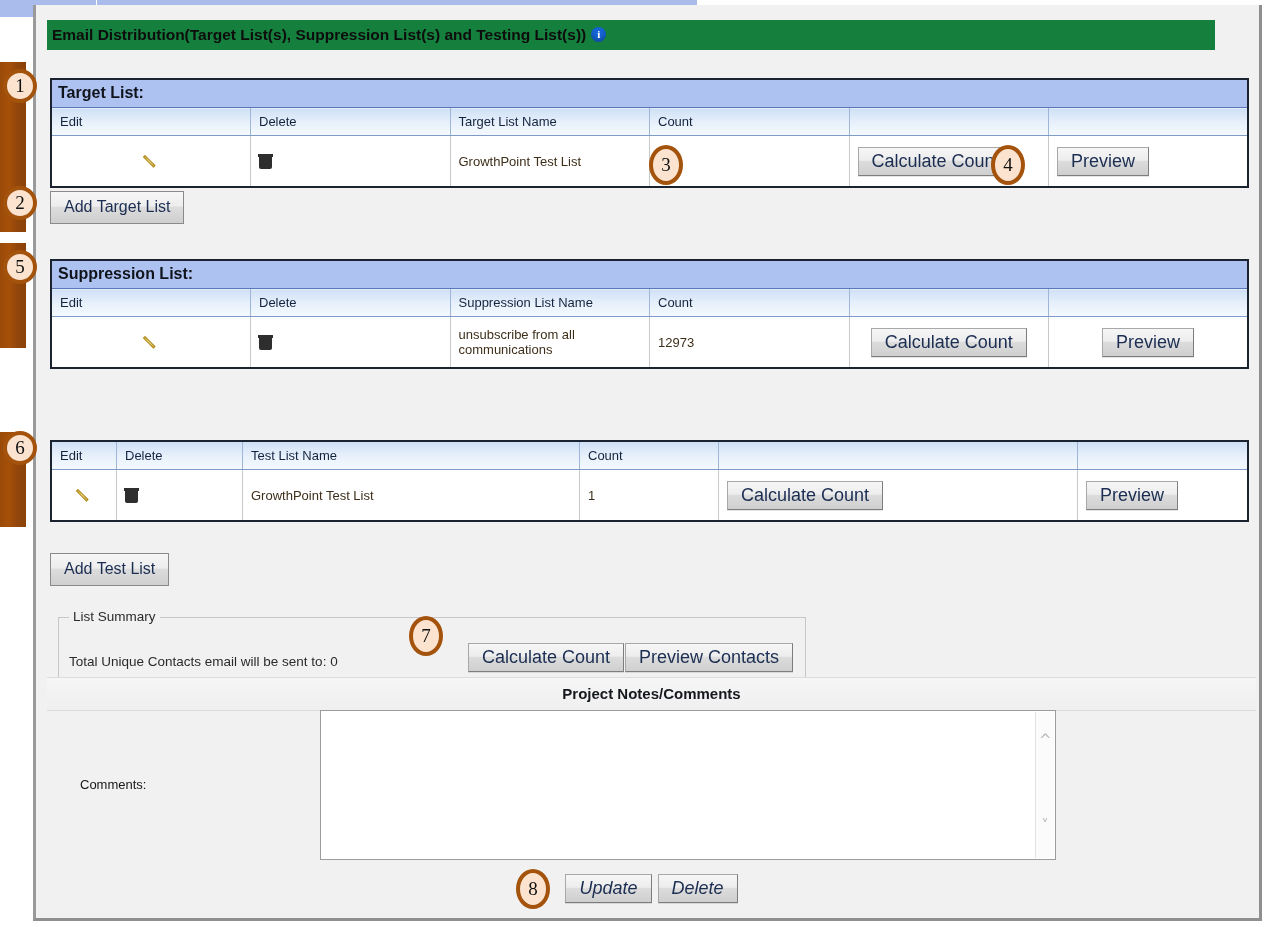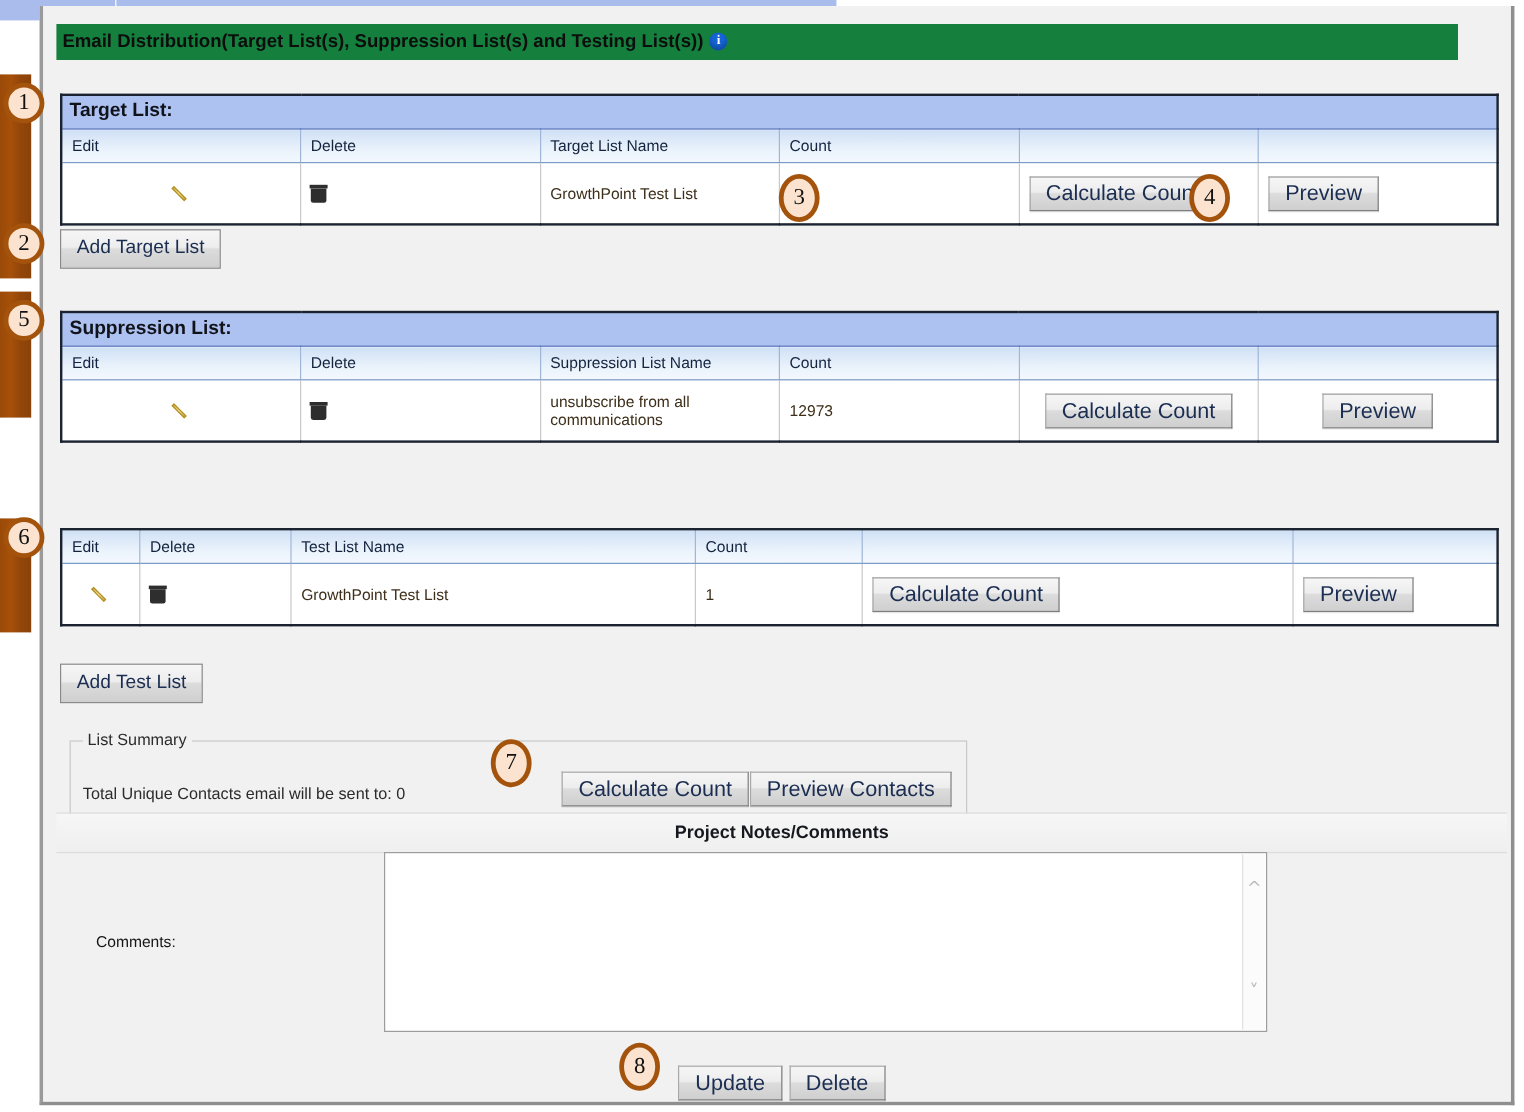--- a/index.html
+++ b/index.html
@@ -303,21 +303,21 @@
     line-height: 12px;
     text-align: center;
     font-family: "DejaVu Sans", sans-serif;
   }
   .bottom-actions {
     position: absolute;
     width: 1209px;
     left: 11px;
     text-align: center;
   }
-  .bottom-actions .btn { margin: 14px 3px; }
+  .bottom-actions .btn { margin: 0 3px; font-style: italic; }
 </style>
 </head>
 <body>
 
 <div id="page">
 
   <div class="top-blue-strip"></div>
   <div class="top-blue-strip2"></div>
 
   <div class="rail" style="top:62px;height:170px;"></div>

